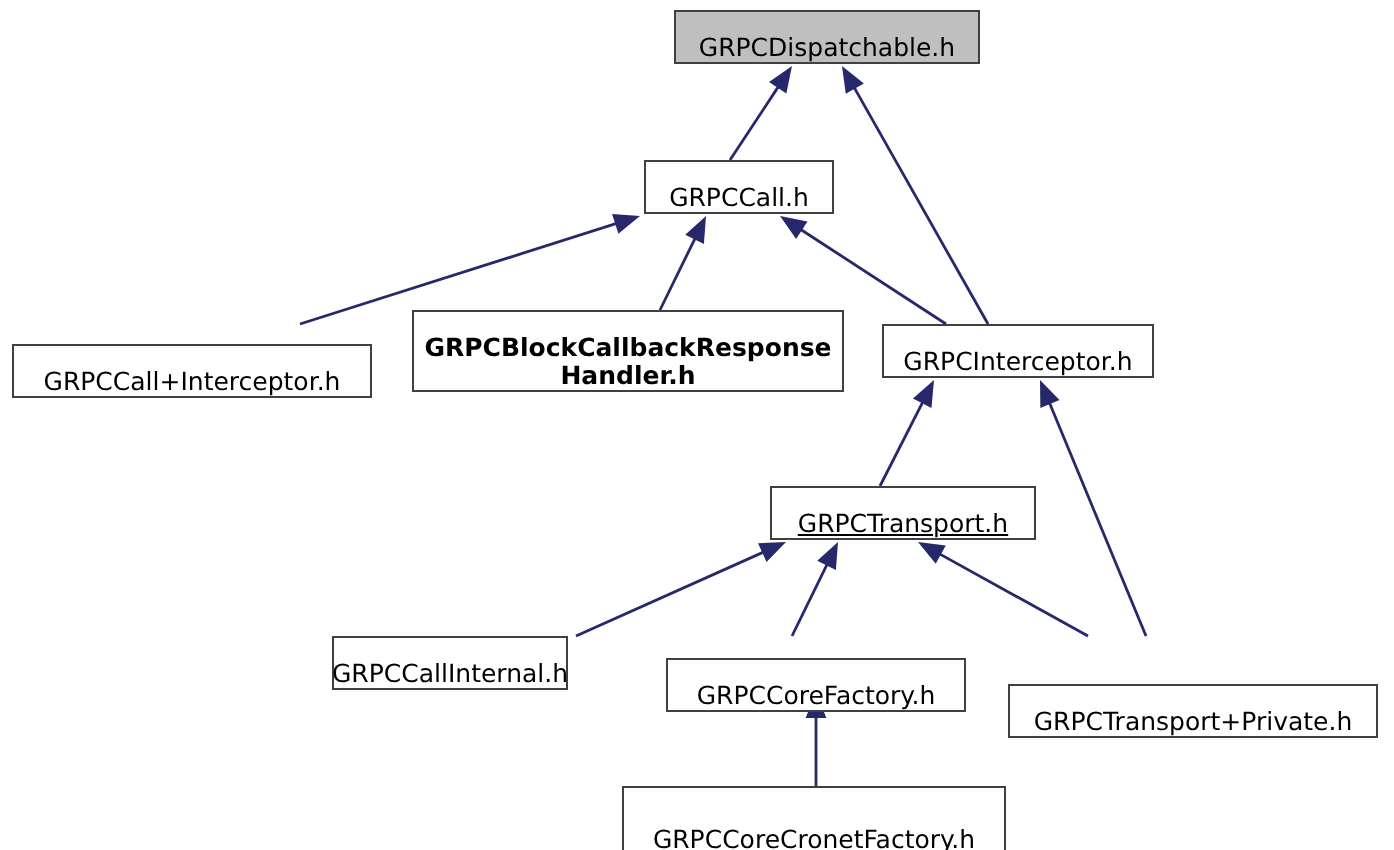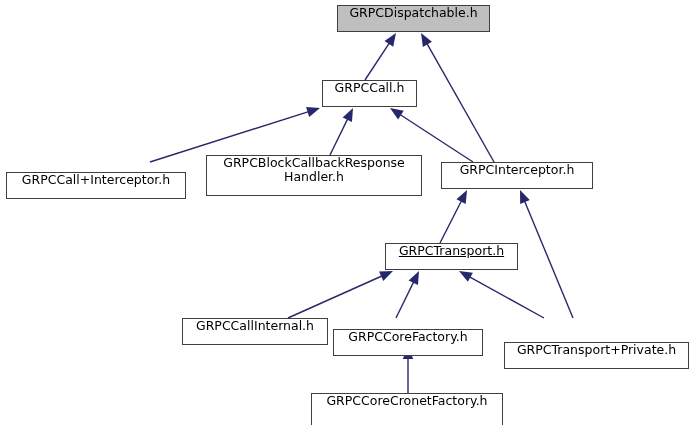--- a/index.html
+++ b/index.html
@@ -24,21 +24,21 @@
     left: 0;
     width: 697px;
     height: 425px;
   }
   .node-box {
     position: absolute;
     box-sizing: border-box;
     border: 1px solid #404040;
     background: #ffffff;
     display: flex;
-    align-items: flex-start;
+    align-items: flex-end;
     justify-content: center;
     text-align: center;
     font-size: 12.5px;
     line-height: 14px;
     color: #000000;
     white-space: pre-line;
     letter-spacing: 0px;
   }
   .node-box.highlight {
     background: #bfbfbf;
@@ -83,22 +83,22 @@
       <polygon points="419,271 417.9565397228977,284.9624922793214 408.6150858136008,280.3911424939208" class="edge-head"></polygon>
       <line x1="544" y1="318" x2="468.6263949290522" y2="276.32283013724066" class="edge-line"></line>
       <polygon points="459,271 472.89289552648455,272.73995801391425 467.86040157854796,281.8412768559273" class="edge-head"></polygon>
       <line x1="408" y1="393" x2="408" y2="357" class="edge-line"></line>
       <polygon points="408,346 413.2,359 402.8,359" class="edge-head"></polygon>
     </svg>
   <div id="nodes-layer">
       <div class="node-box highlight" style="left: 337px; top: 5px; width: 153px; height: 27px;"><span class="node-label">GRPCDispatchable.h</span></div>
       <div class="node-box" style="left: 322px; top: 80px; width: 95px; height: 27px;"><span class="node-label">GRPCCall.h</span></div>
       <div class="node-box" style="left: 6px; top: 162px; width: 180px; height: 27px; margin-top: 10px;"><span class="node-label">GRPCCall+Interceptor.h</span></div>
-      <div class="node-box" style="left: 206px; top: 155px; width: 216px; height: 41px;"><span class="node-label">GRPCBlockCallbackResponse
+      <div class="node-box" style="left: 206px; top: 155px; width: 216px; height: 41px; font-weight: bold;"><span class="node-label">GRPCBlockCallbackResponse
 Handler.h</span></div>
-      <div class="node-box" style="left: 441px; top: 162px; width: 152px; height: 27px;"><span class="node-label">GRPCInterceptor.h</span></div>
+      <div class="node-box" style="left: 441px; top: 162px; width: 136px; height: 27px;"><span class="node-label">GRPCInterceptor.h</span></div>
       <div class="node-box" style="left: 385px; top: 243px; width: 133px; height: 27px; text-decoration: underline;"><span class="node-label">GRPCTransport.h</span></div>
-      <div class="node-box" style="left: 166px; top: 318px; width: 146px; height: 27px; margin-left: 16px;"><span class="node-label">GRPCCallInternal.h</span></div>
+      <div class="node-box" style="left: 166px; top: 318px; width: 118px; height: 27px;"><span class="node-label">GRPCCallInternal.h</span></div>
       <div class="node-box" style="left: 333px; top: 329px; width: 150px; height: 27px;"><span class="node-label">GRPCCoreFactory.h</span></div>
       <div class="node-box" style="left: 504px; top: 318px; width: 185px; height: 27px; margin-top: 24px;"><span class="node-label">GRPCTransport+Private.h</span></div>
       <div class="node-box" style="left: 311px; top: 393px; width: 192px; height: 35px;"><span class="node-label">GRPCCoreCronetFactory.h</span></div>
     </div>
 </div>
 
 </body></html>

